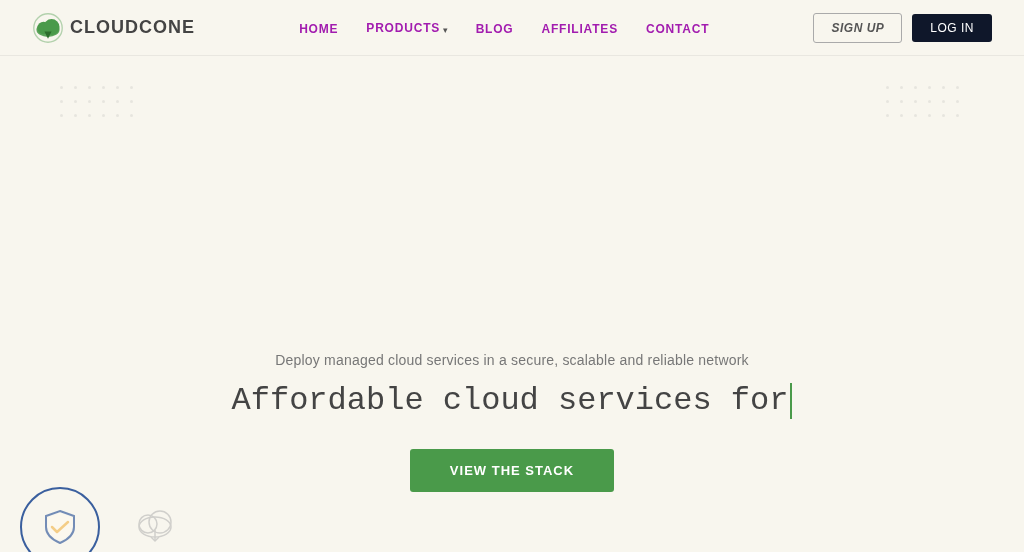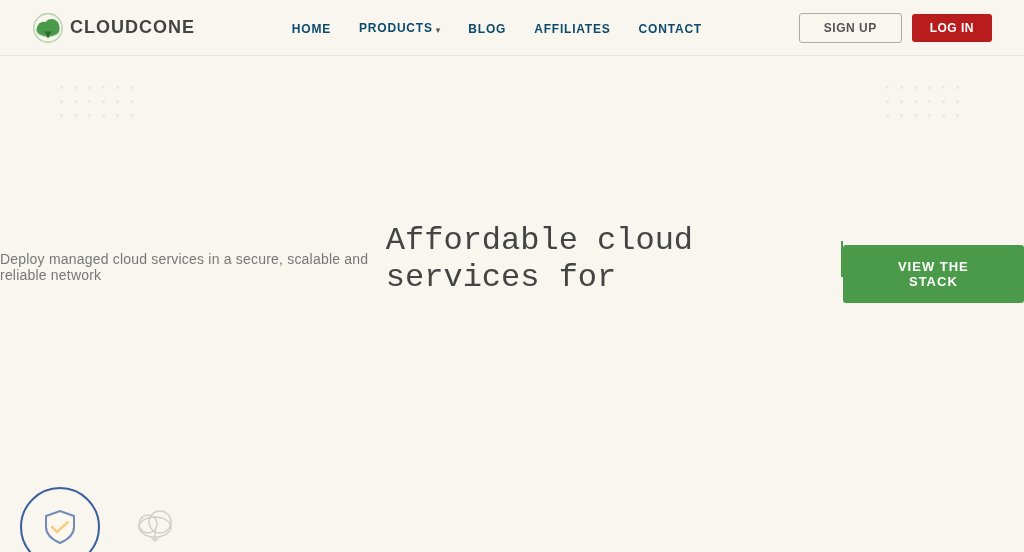--- a/index.html
+++ b/index.html
@@ -51,21 +51,21 @@
 
     .nav-links {
       display: flex;
       align-items: center;
       gap: 28px;
       list-style: none;
     }
 
     .nav-links a {
       text-decoration: none;
-      color: #0c4a6e;
+      color: #a21caf;
       font-size: 12px;
       font-weight: 600;
       letter-spacing: 0.8px;
       text-transform: uppercase;
     }
 
     .nav-products {
       display: flex;
       align-items: flex-end;
       gap: 3px;
@@ -77,49 +77,51 @@
       color: #555;
     }
 
     .nav-buttons {
       display: flex;
       align-items: center;
       gap: 10px;
     }
 
     .btn-signup {
-      padding: 7px 24px;
+      padding: 7px 17px;
       border: 1px solid #aaa;
       background: transparent;
       color: #555;
       font-size: 12px;
       font-weight: 600;
       letter-spacing: 0.5px;
       cursor: pointer;
       border-radius: 3px;
+      font-style: italic;
     }
 
     .btn-login {
       padding: 7px 18px;
       border: none;
-      background: #b91c1c;
+      background: #0f172a;
       color: #fff;
       font-size: 12px;
-      font-weight: 700;
+      font-weight: 400;
       letter-spacing: 0.5px;
       cursor: pointer;
       border-radius: 3px;
     }
 
     
     .hero {
       position: relative;
       width: 100%;
       height: calc(552px - 56px);
       display: flex;
+      flex-direction: column;
       align-items: center;
       justify-content: flex-end;
       padding-bottom: 60px;
       background-color: #f8f6ee;
       overflow: hidden;
     }
 
     .hero-subtitle {
       font-size: 14px;
       color: #777;

